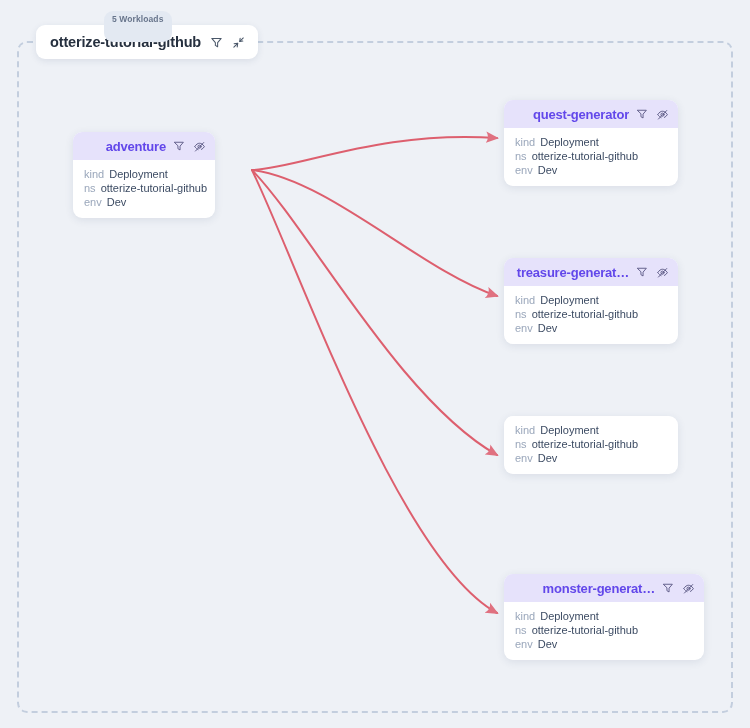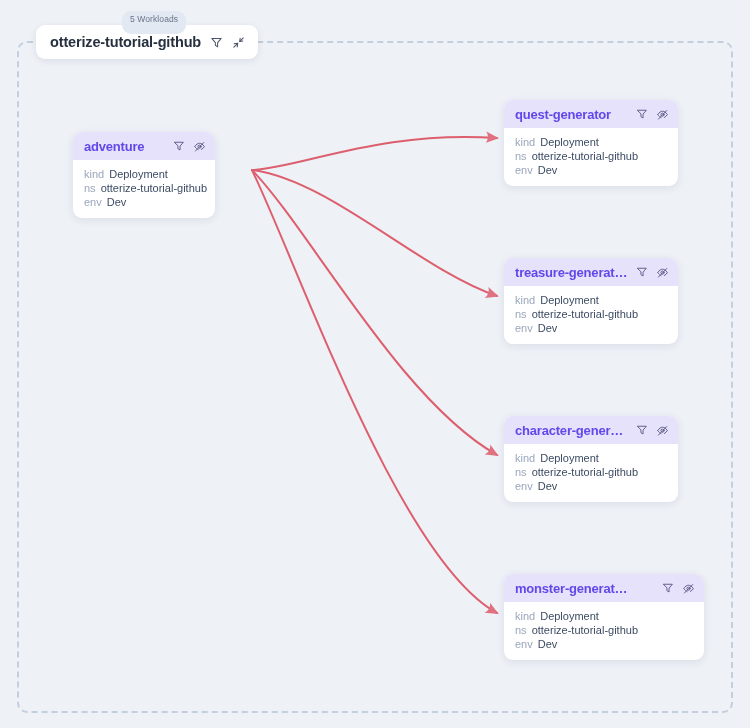--- a/index.html
+++ b/index.html
@@ -65,37 +65,37 @@
   }
   .ns-icons .ic { cursor: pointer; display: flex; }
 
   .ns-badge {
     position: absolute;
     left: 104px;
     top: 11px;
     background: #e3e9f2;
     color: #68758c;
     font-size: 8.5px;
-    font-weight: normal;
-    padding: 3px 8px 10px 8px;
+    font-weight: bold;
+    padding: 3px 8px 18px 8px;
     border-radius: 9px;
     z-index: 31;
     white-space: nowrap;
     letter-spacing: 0.1px;
-    margin-left: 18px;
   }
 
   
   .node {
     position: absolute;
     background: #ffffff;
     border-radius: 9px;
     box-shadow: 0 2px 8px rgba(40,60,100,0.10);
     overflow: hidden;
     z-index: 20;
+    text-align: right;
   }
   .node-header {
     background: #e6e2fb;
     height: 28px;
     display: flex;
     align-items: center;
     padding: 0 9px 0 11px;
     box-sizing: border-box;
   }
   .node-title {
@@ -277,22 +277,38 @@
             <span class="k">ns</span>
             <span class="v">otterize-tutorial-github</span>
           </div>
           <div class="kv">
             <span class="k">env</span>
             <span class="v">Dev</span>
           </div>
         </div>
       </div>
       <div class="node" style="left: 504px; top: 416px; width: 174px;">
+        <div class="node-body">
+          <div class="kv">
+            <span class="k">kind</span>
+            <span class="v">Deployment</span>
+          </div>
+          <div class="kv">
+            <span class="k">ns</span>
+            <span class="v">otterize-tutorial-github</span>
+          </div>
+          <div class="kv">
+            <span class="k">env</span>
+            <span class="v">Dev</span>
+          </div>
+        </div>
+      </div>
+      <div class="node" style="left: 504px; top: 574px; width: 200px;">
         <div class="node-header">
-          <span class="node-title">character-gener…</span>
+          <span class="node-title">monster-generat…</span>
           <span class="node-icons">
             <span class="ic">
               <svg width="12" height="12" viewBox="0 0 16 16" fill="none" stroke="#5d5a86" stroke-width="1.25" stroke-linejoin="round" stroke-linecap="round">
                 <path d="M2.2 3 H13.8 L9.4 8.2 V13.3 L6.6 11.6 V8.2 Z"></path>
               </svg>
             </span>
             <span class="ic">
               <svg width="13" height="13" viewBox="0 0 16 16" fill="none" stroke="#5d5a86" stroke-width="1.2" stroke-linecap="round" stroke-linejoin="round">
                 <path d="M2 8.2 C4 5.2 6 4 8 4 C10 4 12 5.2 14 8.2 C12.8 9.9 11.6 11 10.4 11.6"></path>
                 <path d="M6.3 11.9 C5.1 11.4 3.9 10.3 2.7 8.8" opacity="0.9"></path>
@@ -310,49 +326,15 @@
           <div class="kv">
             <span class="k">ns</span>
             <span class="v">otterize-tutorial-github</span>
           </div>
           <div class="kv">
             <span class="k">env</span>
             <span class="v">Dev</span>
           </div>
         </div>
       </div>
-      <div class="node" style="left: 504px; top: 574px; width: 200px;">
-        <div class="node-header">
-          <span class="node-title">monster-generat…</span>
-          <span class="node-icons">
-            <span class="ic">
-              <svg width="12" height="12" viewBox="0 0 16 16" fill="none" stroke="#5d5a86" stroke-width="1.25" stroke-linejoin="round" stroke-linecap="round">
-                <path d="M2.2 3 H13.8 L9.4 8.2 V13.3 L6.6 11.6 V8.2 Z"></path>
-              </svg>
-            </span>
-            <span class="ic">
-              <svg width="13" height="13" viewBox="0 0 16 16" fill="none" stroke="#5d5a86" stroke-width="1.2" stroke-linecap="round" stroke-linejoin="round">
-                <path d="M2 8.2 C4 5.2 6 4 8 4 C10 4 12 5.2 14 8.2 C12.8 9.9 11.6 11 10.4 11.6"></path>
-                <path d="M6.3 11.9 C5.1 11.4 3.9 10.3 2.7 8.8" opacity="0.9"></path>
-                <circle cx="8" cy="8.2" r="1.9"></circle>
-                <path d="M3 13.6 L13.2 3.1"></path>
-              </svg>
-            </span>
-          </span>
-        </div>
-        <div class="node-body">
-          <div class="kv">
-            <span class="k">kind</span>
-            <span class="v">Deployment</span>
-          </div>
-          <div class="kv">
-            <span class="k">ns</span>
-            <span class="v">otterize-tutorial-github</span>
-          </div>
-          <div class="kv">
-            <span class="k">env</span>
-            <span class="v">Dev</span>
-          </div>
-        </div>
-      </div>
     </div>
 
 </div>
 
 </body></html>

